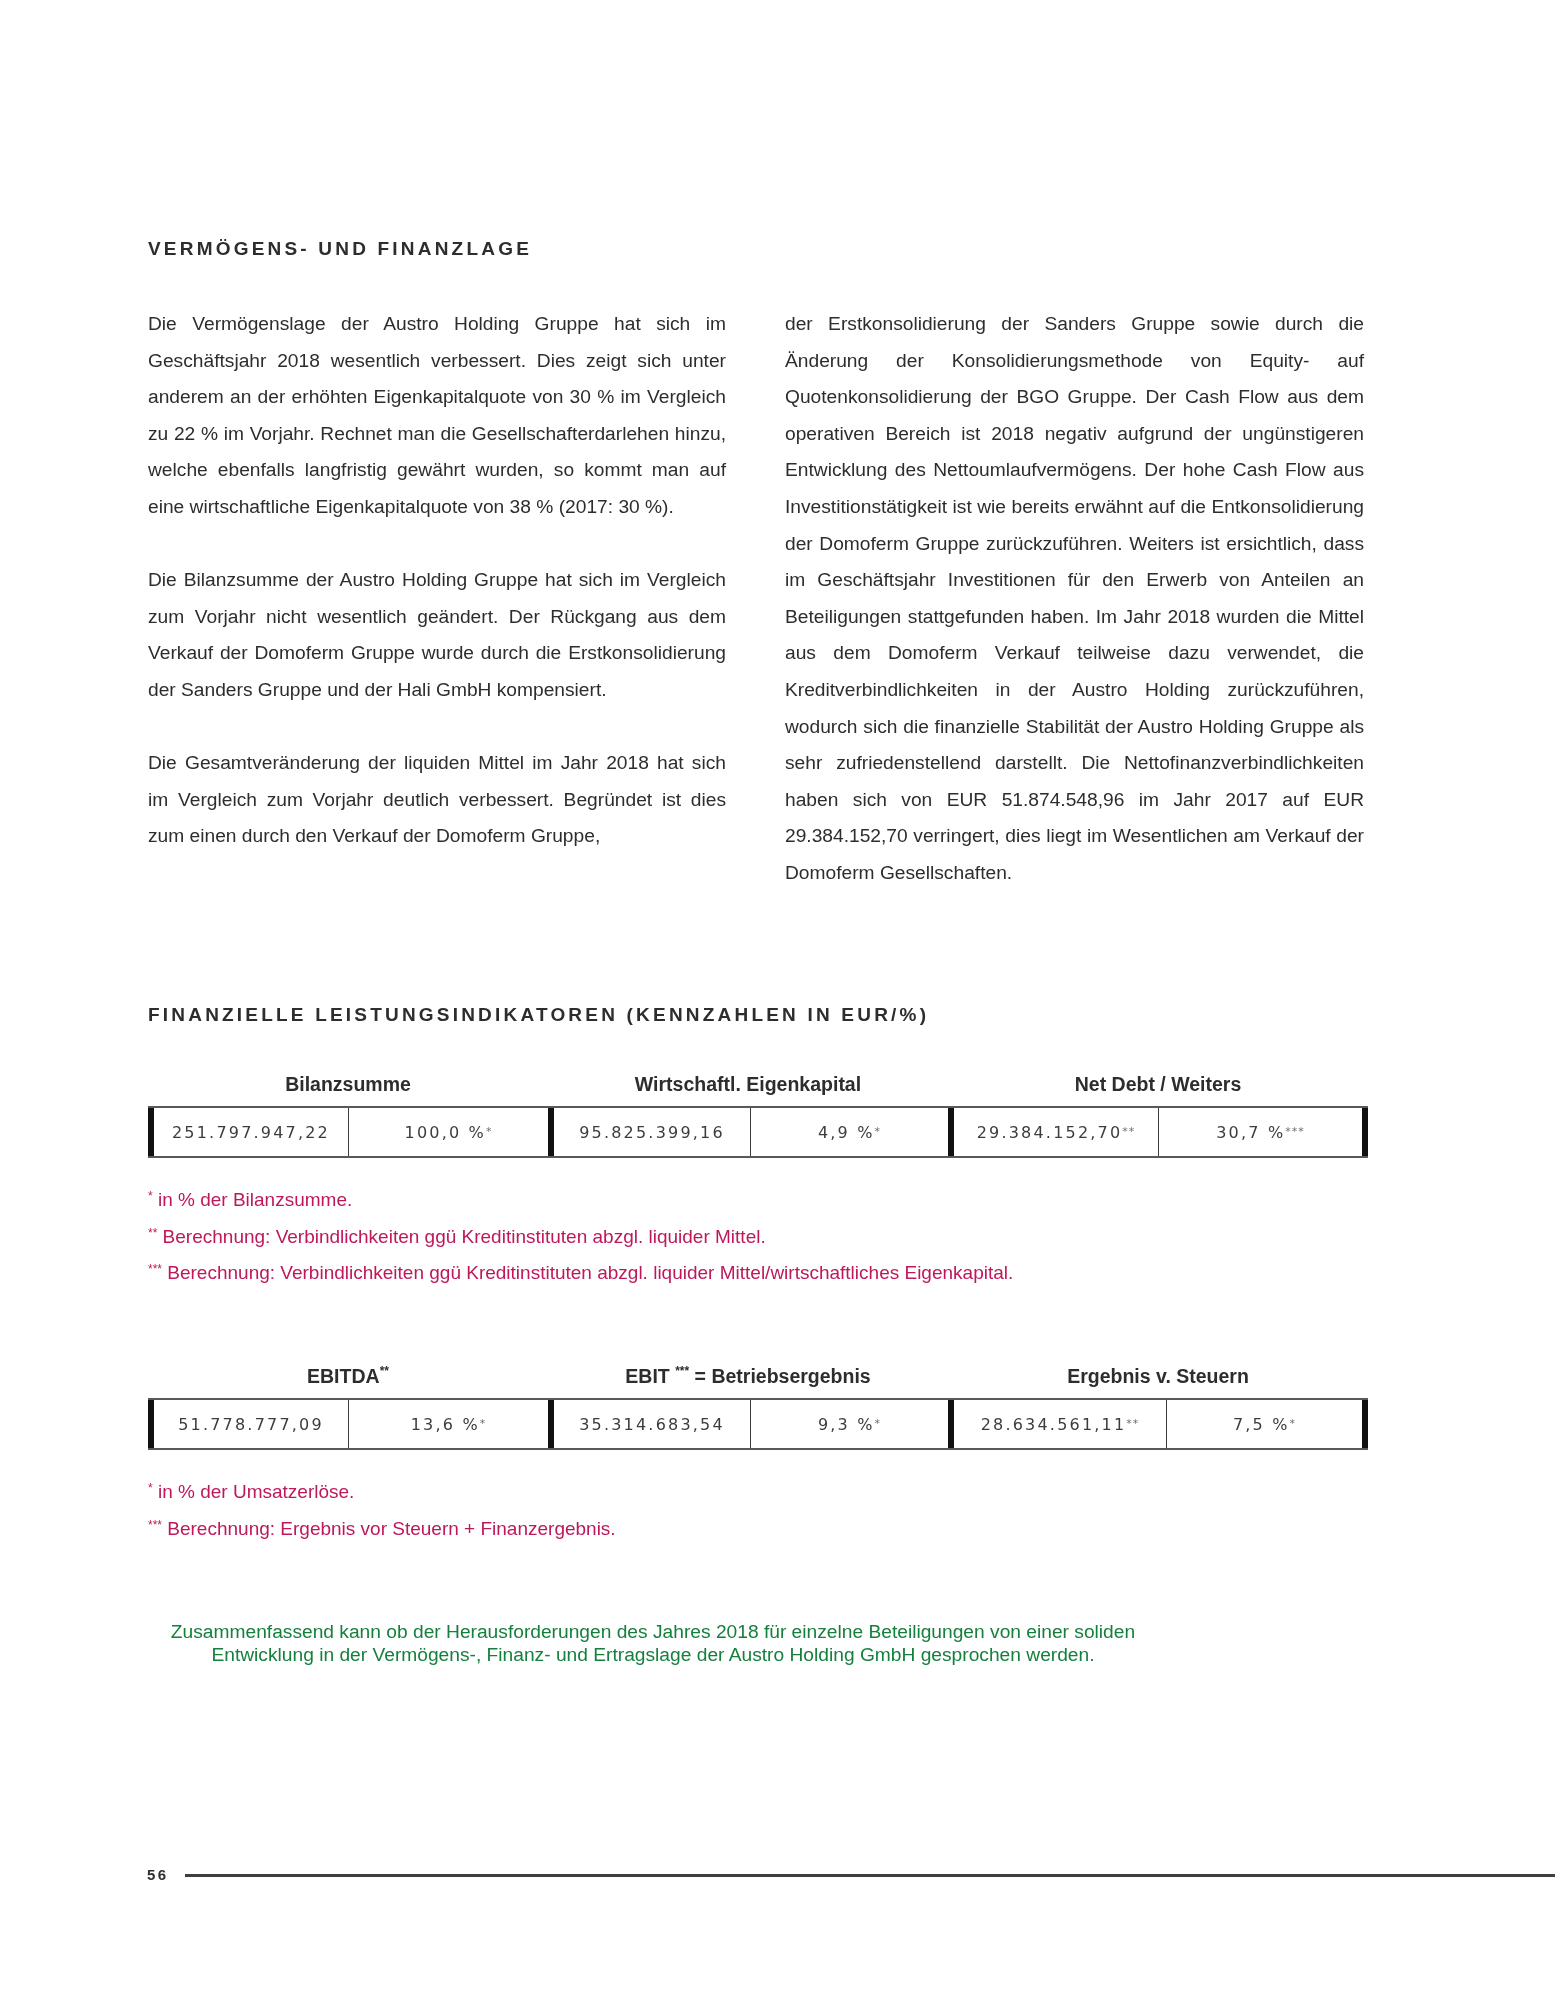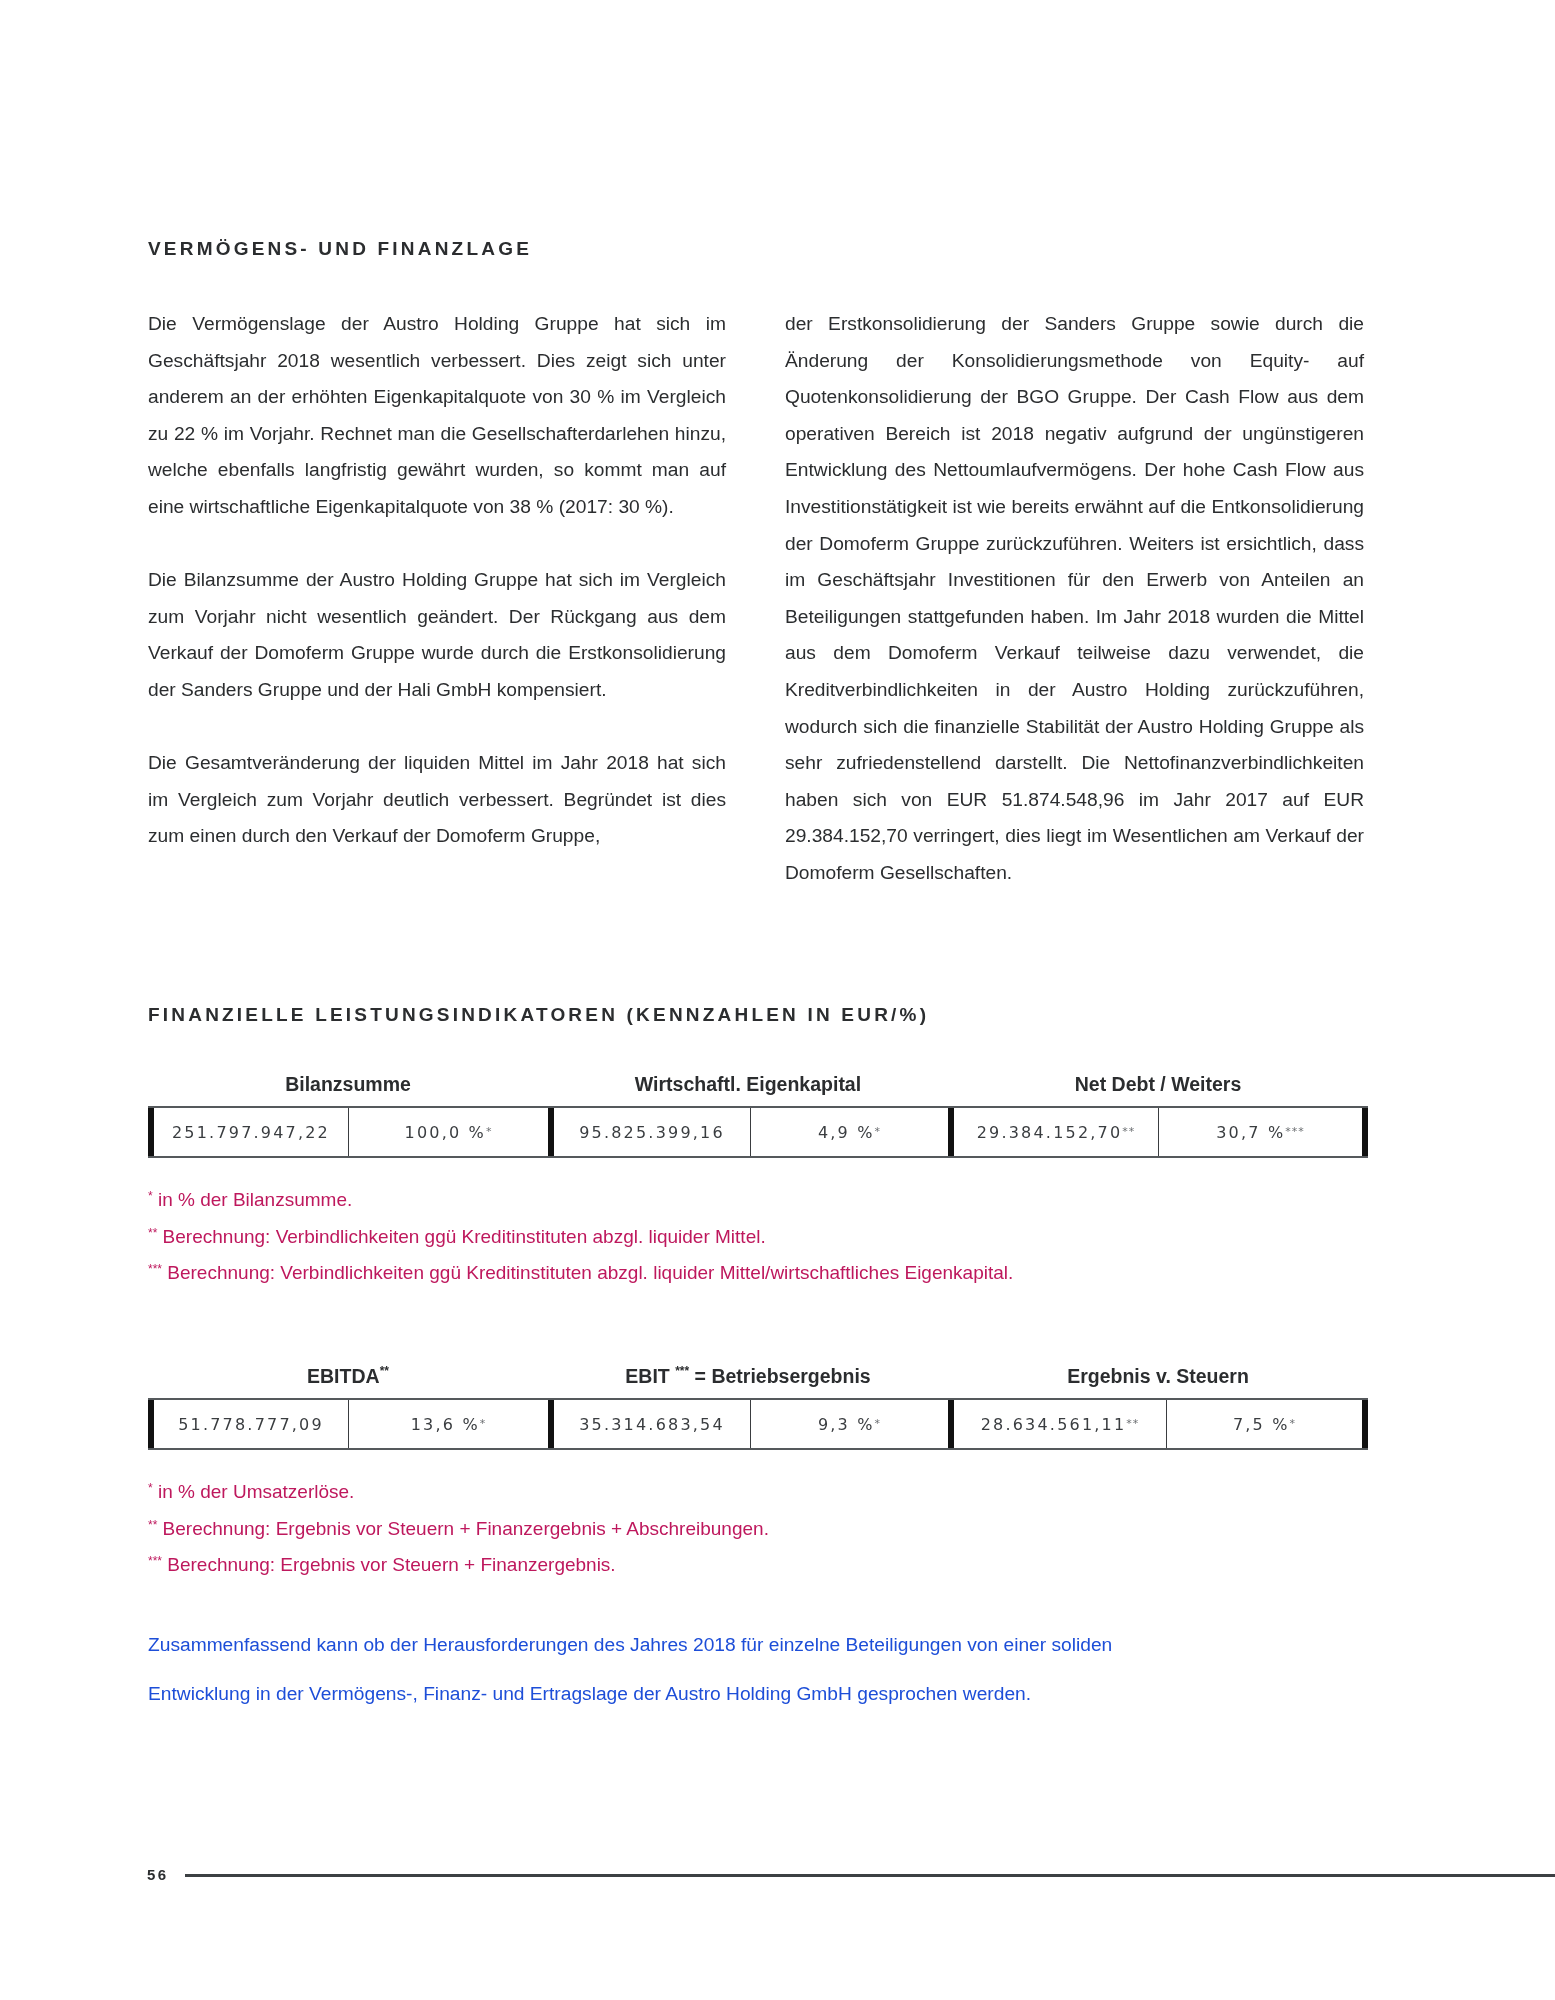--- a/index.html
+++ b/index.html
@@ -87,22 +87,23 @@
     .notes sup { font-size: 12px; vertical-align: 6px; line-height: 0; }
     #notes-1 { top: 1182px; }
     #notes-2 { top: 1474px; }
 
     .summary {
       position: absolute;
       left: 148px;
       top: 1620px;
       width: 1010px;
       font-size: 19.2px;
-      line-height: 49px;
-      color: #1d4ed8;
+      line-height: 23px;
+      color: #15803d;
+      text-align: center;
     }
 
     .footer-num {
       position: absolute;
       left: 147px;
       top: 1866px;
       font-size: 15px;
       font-weight: bold;
       letter-spacing: 2.5px;
       color: #2b2d2f;
@@ -216,21 +217,20 @@
         <div class="kpi-cell" style="width:196px">
             <span>7,5 %</span>
             <span class="star">*</span>
           </div>
       </div>
     </div>
   </div>
 
   <div class="notes" id="notes-2">
     <div><sup>*</sup><span> in % der Umsatzerlöse.</span></div>
-    <div><sup>**</sup><span> Berechnung: Ergebnis vor Steuern + Finanzergebnis + Abschreibungen.</span></div>
     <div><sup>***</sup><span> Berechnung: Ergebnis vor Steuern + Finanzergebnis.</span></div>
   </div>
 
   <p class="summary">Zusammenfassend kann ob der Herausforderungen des Jahres 2018 für einzelne Beteiligungen von einer soliden Entwicklung in der Vermögens-, Finanz- und Ertragslage der Austro Holding GmbH gesprochen werden.</p>
 
   <div class="footer-num">56</div>
   <div class="footer-rule"></div>
 </div>
 
 </body></html>

